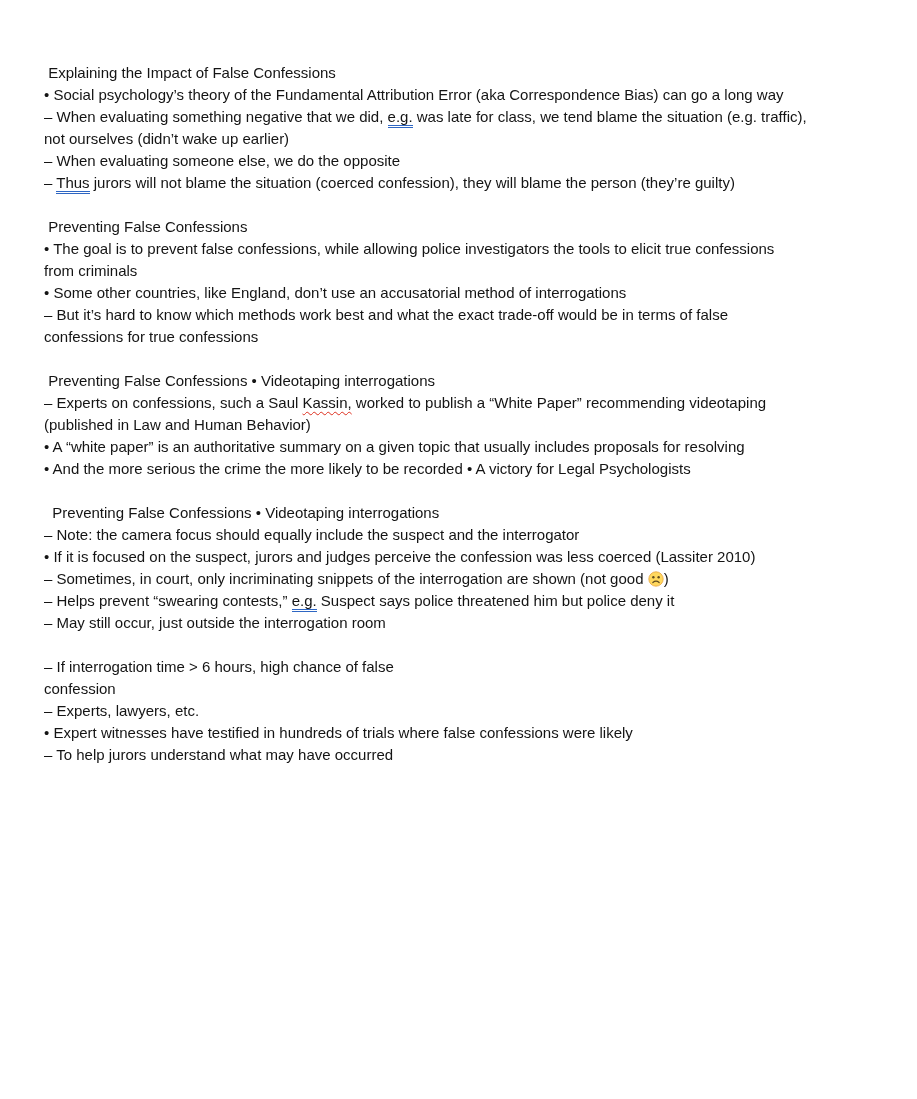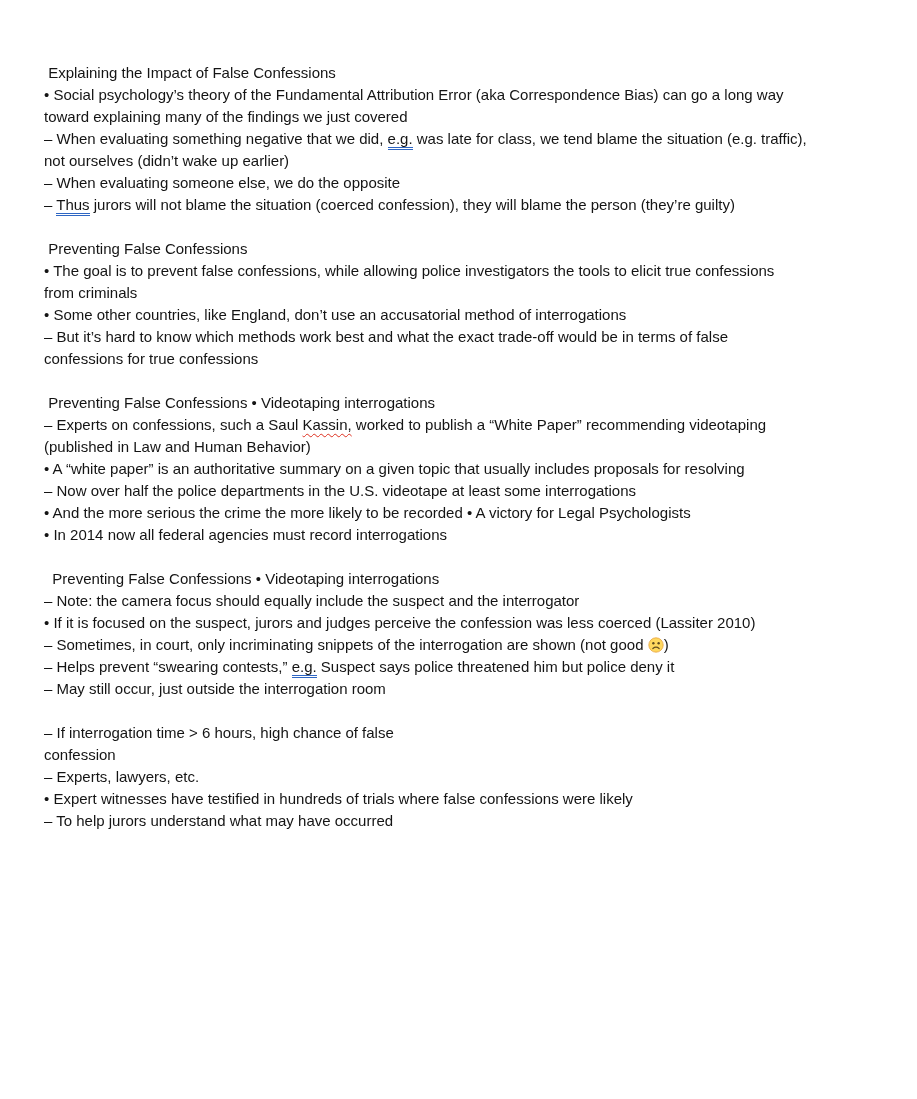--- a/index.html
+++ b/index.html
@@ -44,42 +44,39 @@
     vertical-align: -3px;
   }
 </style>
 </head>
 <body>
 
 <div class="doc">
     <div class="section">
       <div class="line"><span> Explaining the Impact of False Confessions</span></div>
       <div class="line"><span>• Social psychology’s theory of the Fundamental Attribution Error (aka Correspondence Bias) can go a long way</span></div>
-      <div class="line"><span>toward explaining many of the findings we just covered</span></div>
       <div class="line"><span>– When evaluating something negative that we did, </span><span class="u-grammar">e.g.</span><span> was late for class, we tend blame the situation (e.g. traffic),</span></div>
       <div class="line"><span>not ourselves (didn’t wake up earlier)</span></div>
       <div class="line"><span>– When evaluating someone else, we do the opposite</span></div>
       <div class="line"><span>– </span><span class="u-grammar">Thus</span><span> jurors will not blame the situation (coerced confession), they will blame the person (they’re guilty)</span></div>
     </div>
     <div class="section">
       <div class="line"><span> Preventing False Confessions</span></div>
       <div class="line"><span>• The goal is to prevent false confessions, while allowing police investigators the tools to elicit true confessions</span></div>
       <div class="line"><span>from criminals</span></div>
       <div class="line"><span>• Some other countries, like England, don’t use an accusatorial method of interrogations</span></div>
       <div class="line"><span>– But it’s hard to know which methods work best and what the exact trade-off would be in terms of false</span></div>
       <div class="line"><span>confessions for true confessions</span></div>
     </div>
     <div class="section">
       <div class="line"><span> Preventing False Confessions • Videotaping interrogations</span></div>
       <div class="line"><span>– Experts on confessions, such a Saul </span><span class="u-spell">Kassin,</span><span> worked to publish a “White Paper” recommending videotaping</span></div>
       <div class="line"><span>(published in Law and Human Behavior)</span></div>
       <div class="line"><span>• A “white paper” is an authoritative summary on a given topic that usually includes proposals for resolving</span></div>
-      <div class="line"><span>– Now over half the police departments in the U.S. videotape at least some interrogations</span></div>
       <div class="line"><span>• And the more serious the crime the more likely to be recorded • A victory for Legal Psychologists</span></div>
-      <div class="line"><span>• In 2014 now all federal agencies must record interrogations</span></div>
     </div>
     <div class="section">
       <div class="line"><span>  Preventing False Confessions • Videotaping interrogations</span></div>
       <div class="line"><span>– Note: the camera focus should equally include the suspect and the interrogator</span></div>
       <div class="line"><span>• If it is focused on the suspect, jurors and judges perceive the confession was less coerced (Lassiter 2010)</span></div>
       <div class="line"><span>– Sometimes, in court, only incriminating snippets of the interrogation are shown (not good </span><svg class="emoji" viewBox="0 0 20 20" aria-hidden="true">
     <circle cx="10" cy="10" r="9" fill="#FFD85E" stroke="#E8A33D" stroke-width="1"></circle>
     <circle cx="6.7" cy="7.9" r="1.5" fill="#5f4a1e"></circle>
     <circle cx="13.3" cy="7.9" r="1.5" fill="#5f4a1e"></circle>
     <path d="M6.1 14.4 Q10 11.2 13.9 14.4" fill="none" stroke="#5f4a1e" stroke-width="1.5" stroke-linecap="round"></path>

